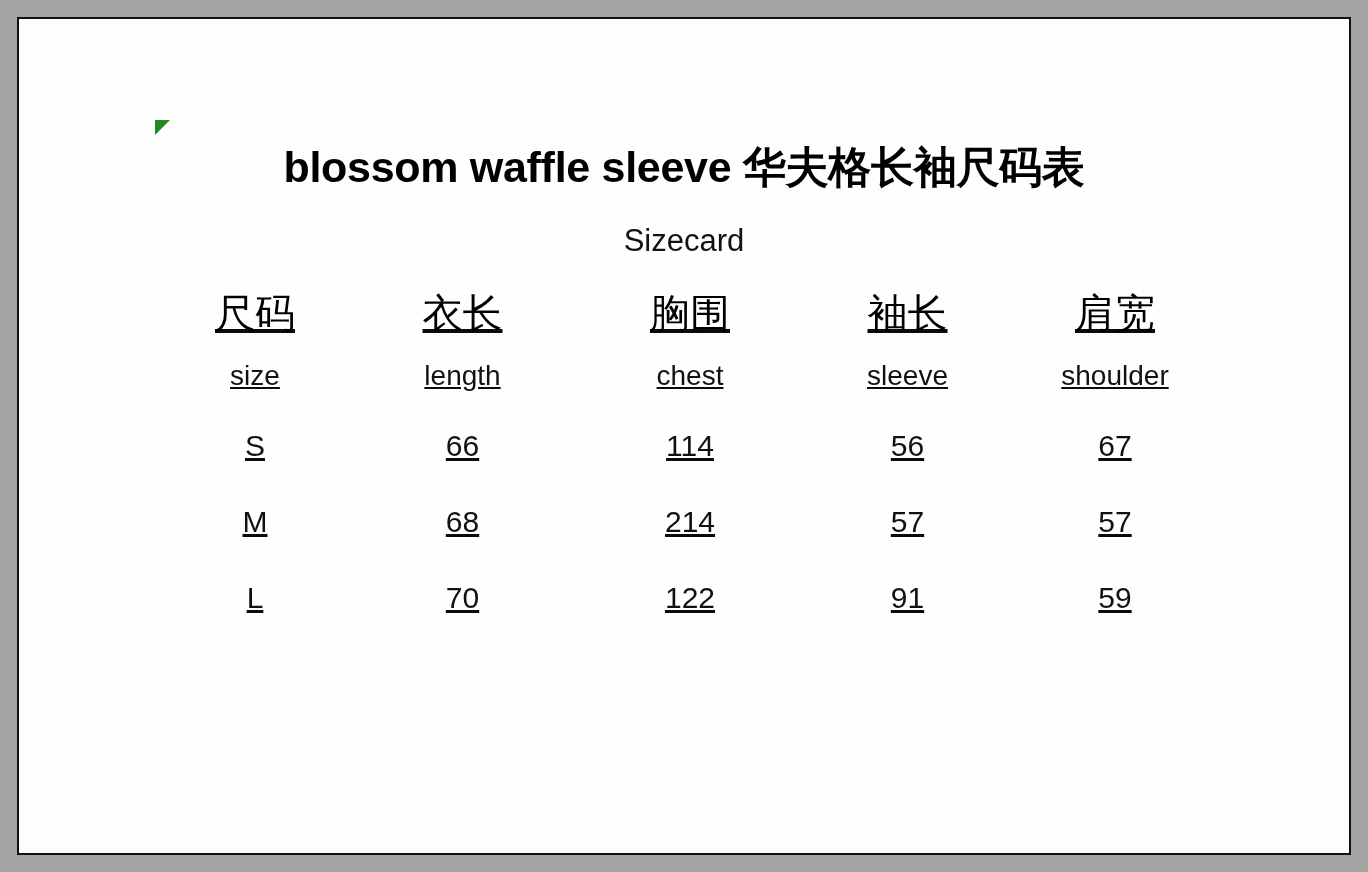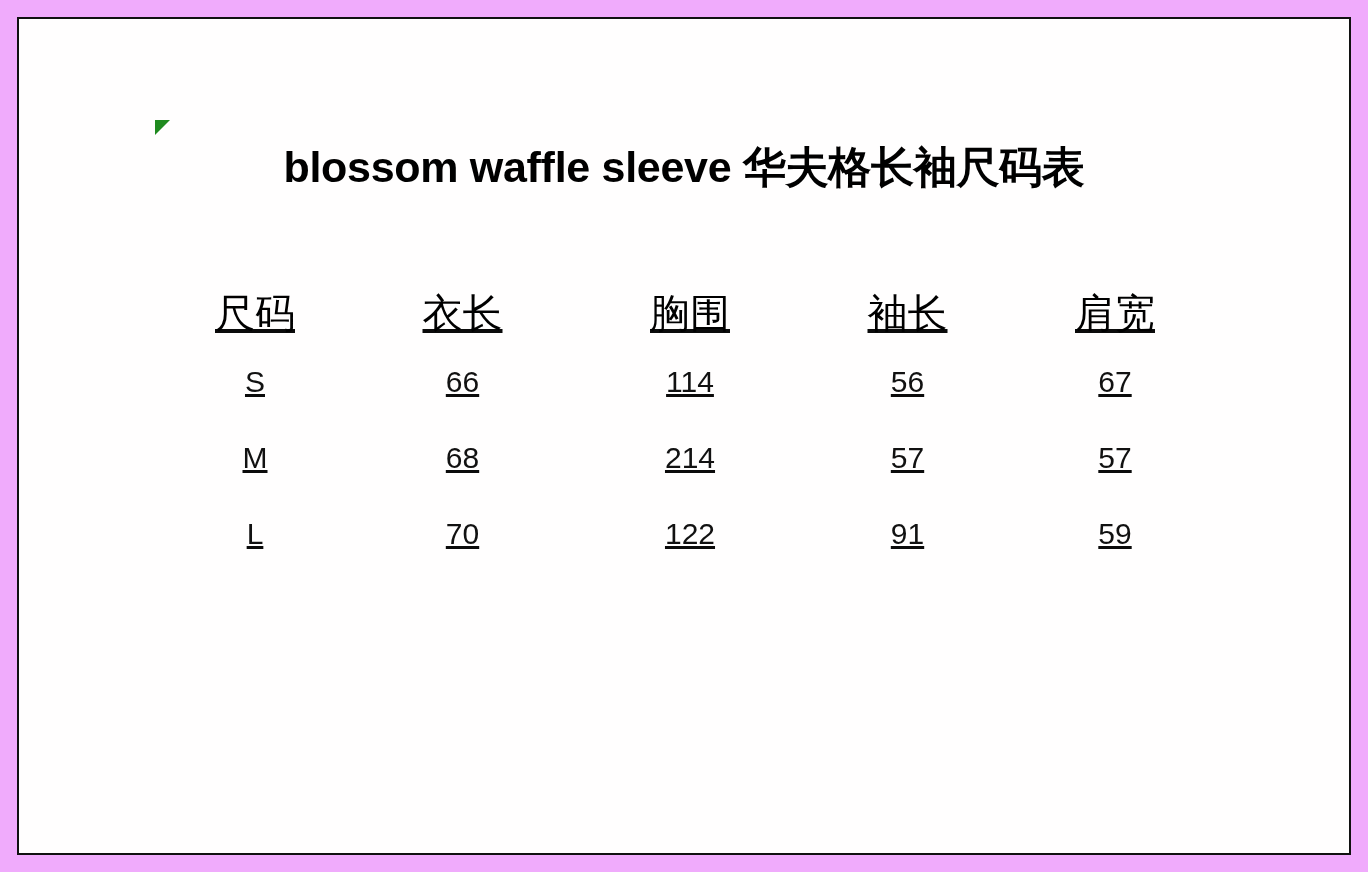--- a/index.html
+++ b/index.html
@@ -12,21 +12,21 @@
     background: #ffffff;
     font-family: "Liberation Sans", "DejaVu Sans", sans-serif;
     color: #0b0b0b;
     overflow: hidden;
   }
 
   #sizecard-page {
     position: relative;
     width: 1368px;
     height: 872px;
-    background: #f0abfc;
+    background: #a3a3a3;
   }
 
   
   #card-frame {
     position: absolute;
     left: 17px;
     top: 17px;
     width: 1334px;
     height: 838px;
     border: 2px solid #111111;
@@ -137,37 +137,45 @@
   <div id="card-inner">
 
     <div id="green-marker">
       <svg width="15" height="15" viewBox="0 0 15 15" xmlns="http://www.w3.org/2000/svg">
         <polygon points="0,0 15,0 0,15" fill="#1f8a1f"></polygon>
       </svg>
     </div>
 
     <div class="title">blossom waffle sleeve 华夫格长袖尺码表</div>
 
+    <div class="subtitle">Sizecard</div>
 
     <table id="size-table">
       <colgroup>
         <col class="c-size">
         <col class="c-length">
         <col class="c-chest">
         <col class="c-sleeve">
         <col class="c-shoulder">
       </colgroup>
       <thead>
         <tr>
           <th class="hdr-cn">尺码</th>
           <th class="hdr-cn">衣长</th>
           <th class="hdr-cn">胸围</th>
           <th class="hdr-cn">袖长</th>
           <th class="hdr-cn">肩宽</th>
         </tr>
+        <tr>
+          <th class="hdr-en">size</th>
+          <th class="hdr-en">length</th>
+          <th class="hdr-en">chest</th>
+          <th class="hdr-en">sleeve</th>
+          <th class="hdr-en">shoulder</th>
+        </tr>
       </thead>
       <tbody>
         <tr class="data-row">
           <td>S</td>
           <td>66</td>
           <td>114</td>
           <td>56</td>
           <td>67</td>
         </tr>
         <tr class="data-row">

